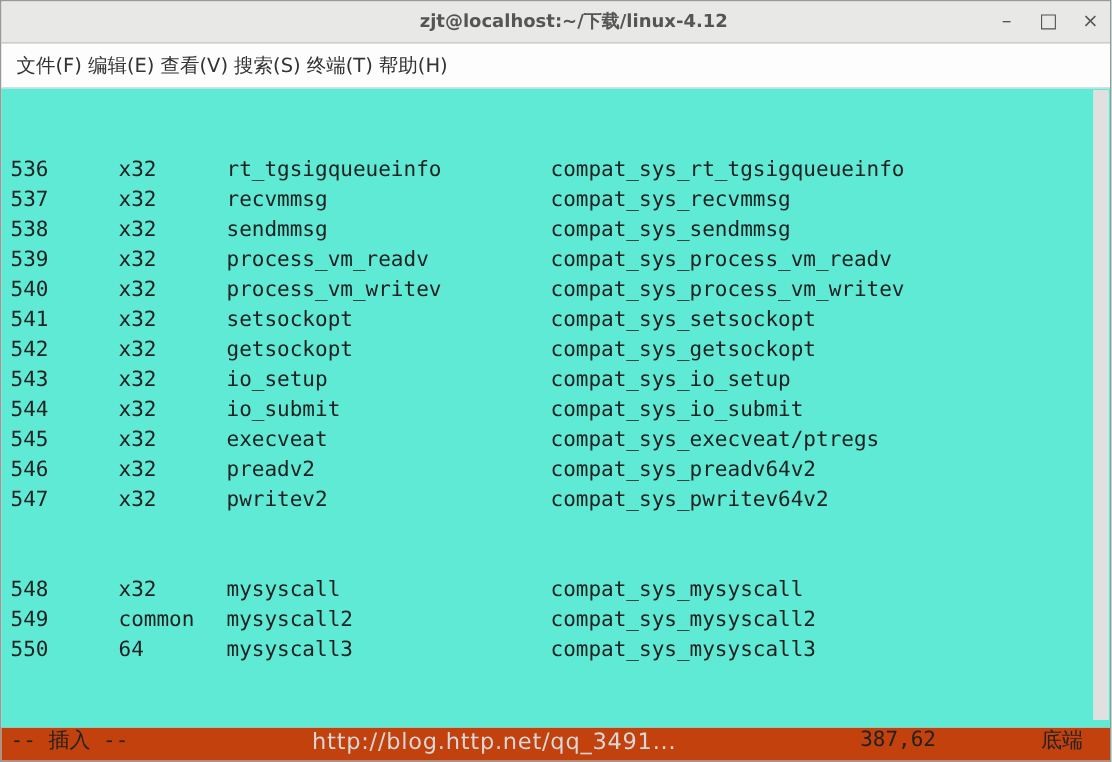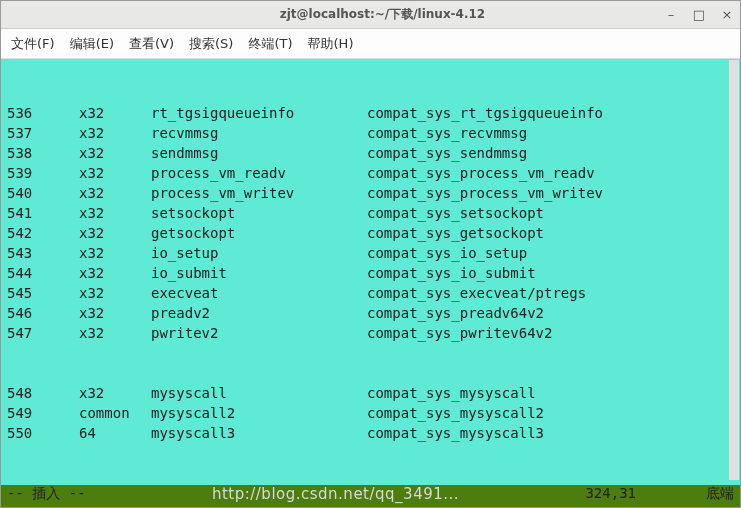--- a/index.html
+++ b/index.html
@@ -49,21 +49,21 @@
       text-align: center;
       cursor: pointer;
     }
     .menubar {
       height: 30px;
       background: #fdfdfd;
       border-bottom: 1px solid #ddd;
       display: flex;
       align-items: center;
       padding: 0 10px;
-      gap: 15px;
+      gap: 4px;
       font-size: 13px;
       color: #333;
     }
     .menubar .menu-item { white-space: nowrap; cursor: pointer; }
     .terminal {
       flex: 1;
       background: #5eead4;
       font-family: "DejaVu Sans Mono", "Courier New", monospace;
       font-size: 14px;
       line-height: 20px;
@@ -76,23 +76,23 @@
     .row { display: flex; }
     .col-num-a { display: inline-block; width: 72px; }
     .col-abi { display: inline-block; width: 72px; }
     .col-name { display: inline-block; width: 216px; }
     .col-entry { display: inline-block; }
     .comment { color: #2a6fb3; }
     .statusline {
       font-family: "DejaVu Sans Mono", monospace;
       font-size: 14px;
       display: flex;
-      padding: 0 6px 4px 6px;
+      padding: 0 18px 4px 6px;
       color: #222;
-      background: #4d7c0f;
+      background: #c2410c;
     }
     .statusline .mode { flex: 0 0 auto; }
     .statusline .watermark {
       flex: 1;
       text-align: center;
       color: #d8d8d8;
       font-family: "DejaVu Sans", sans-serif;
       font-size: 15px;
       letter-spacing: 0.5px;
     }
@@ -142,21 +142,21 @@
     <div id="lines2"><div class="row"><span class="col-num-a">548</span><span class="col-abi">x32</span><span class="col-name">mysyscall</span><span class="col-entry">compat_sys_mysyscall</span></div><div class="row"><span class="col-num-a">549</span><span class="col-abi">common</span><span class="col-name">mysyscall2</span><span class="col-entry">compat_sys_mysyscall2</span></div><div class="row"><span class="col-num-a">550</span><span class="col-abi">64</span><span class="col-name">mysyscall3</span><span class="col-entry">compat_sys_mysyscall3</span></div></div>
     
     
     
     
     
   </div>
 
   <div class="statusline">
     <span class="mode">-- 插入 --</span>
-    <span class="watermark">http://blog.csdn.net/qq_3491...</span>
-    <span class="pos">324,31</span>
+    <span class="watermark">http://blog.http.net/qq_3491...</span>
+    <span class="pos">387,62</span>
     <span class="tail">底端</span>
   </div>
 </div>
 
 <div class="scrollbar">
   <div class="thumb"></div>
 </div>
 
 </body></html>

